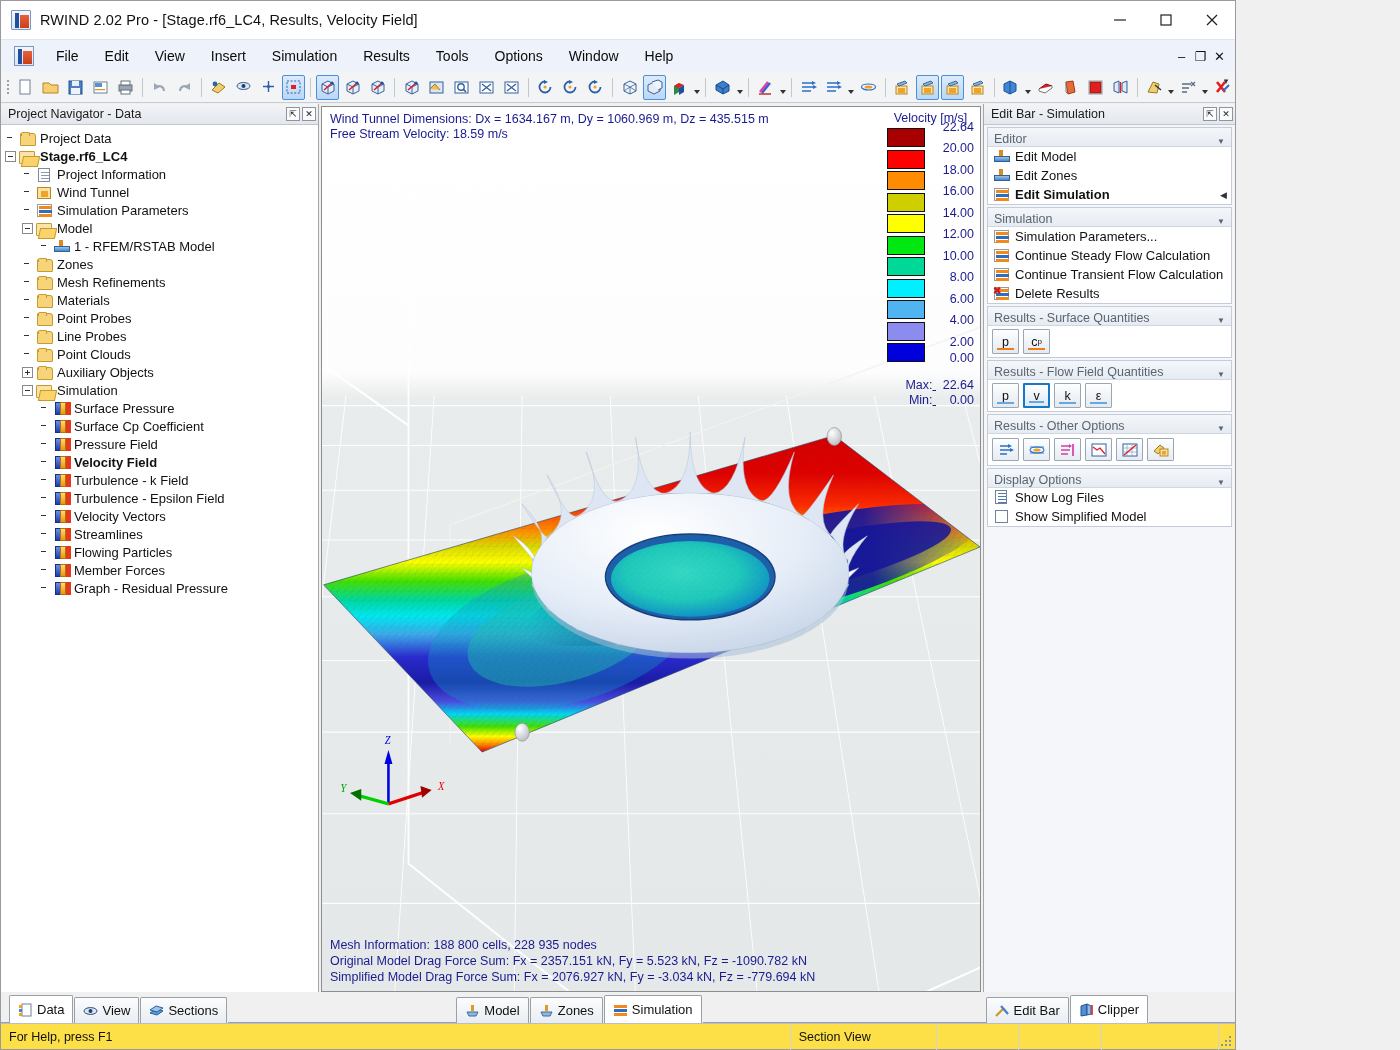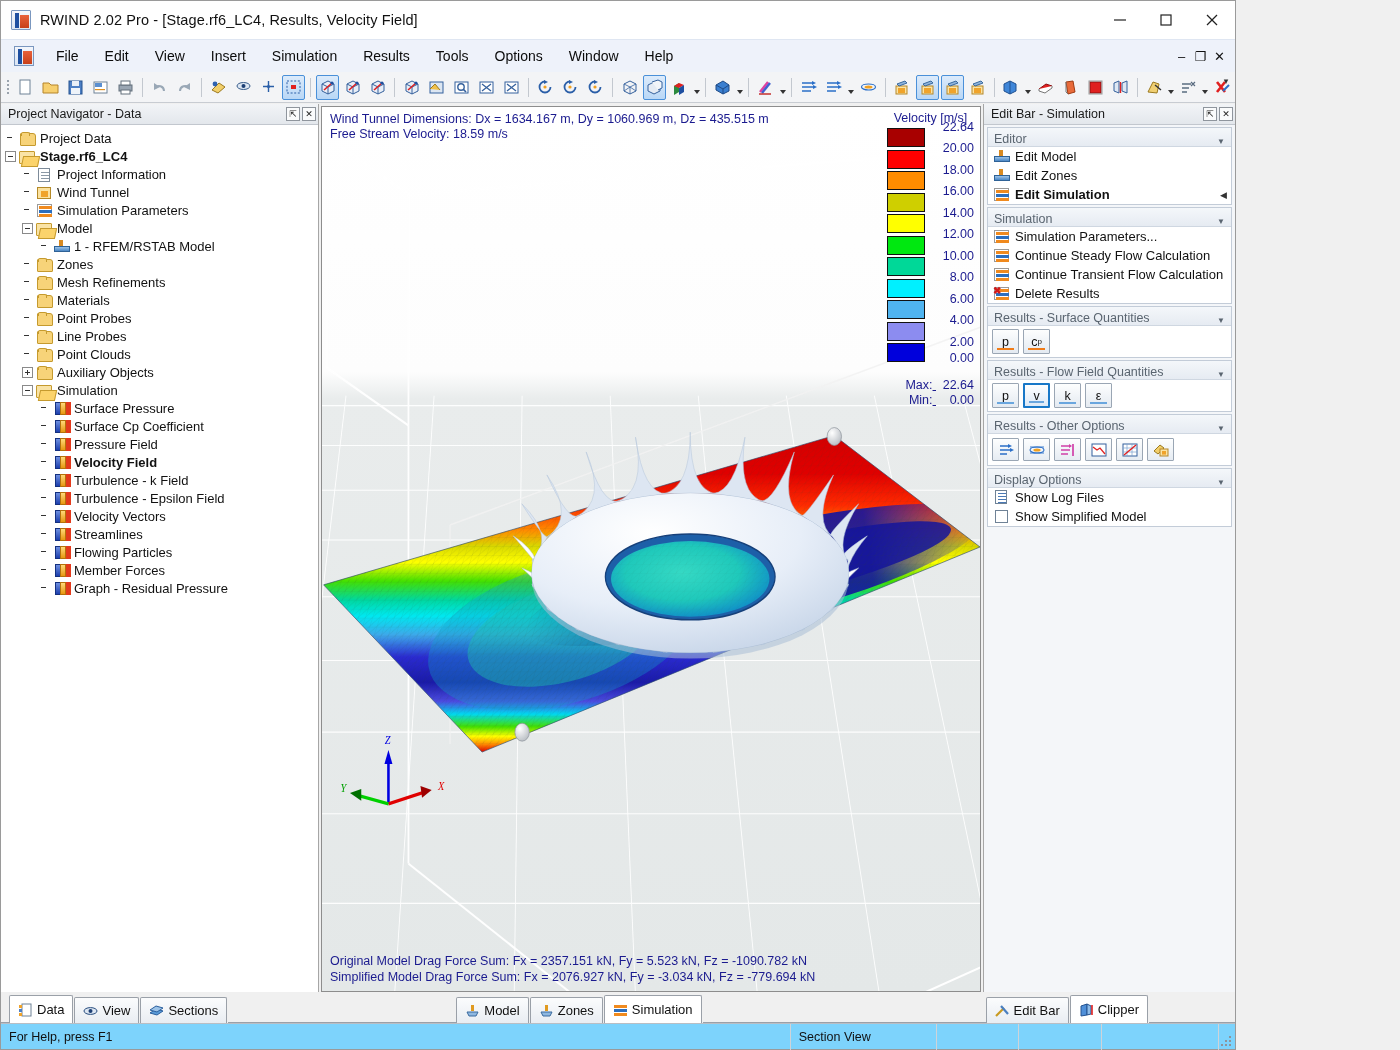--- a/index.html
+++ b/index.html
@@ -173,21 +173,21 @@
   .tabgrp { display:flex; align-items:flex-end; }
   .tab { height:26px; display:flex; align-items:center; padding:0 8px; font-size:13px;
          border:1px solid #9aa0a8; border-bottom:none; background:linear-gradient(#fbfcfd,#e9edf2);
          margin-right:1px; border-radius:2px 2px 0 0; color:#111; white-space:nowrap; }
   .tab.sel { background:#ffffff; height:28px; font-weight:normal; }
   .tab .ico { margin-right:4px; }
   .tabfill { flex:1; height:26px; border-bottom:1px solid #9aa0a8; }
   .tabgap { width:8px; height:26px; border-bottom:1px solid #9aa0a8; }
 
   
-  .status { position:absolute; left:0; right:0; bottom:0; height:26px; background:#7dd3fc;
+  .status { position:absolute; left:0; right:0; bottom:0; height:26px; background:#fde047;
             border-top:1px solid #b9bec4; display:flex; align-items:center; font-size:12.5px;
             color:#111; }
   .st-cell { height:26px; display:flex; align-items:center; padding:0 8px;
              border-right:1px solid #cfd3d8; }
   .st-grip { position:absolute; right:3px; bottom:2px; width:12px; height:12px; }
   .st-grip::before{content:"";position:absolute;right:1px;bottom:1px;width:2px;height:2px;
      background:#8d939a;box-shadow:-4px 0 0 #8d939a,-8px 0 0 #8d939a,0 -4px 0 #8d939a,-4px -4px 0 #8d939a,0 -8px 0 #8d939a;}
 </style>
 </head>
 <body>
@@ -940,20 +940,21 @@
             <text x="-60" y="-12" fill="#00a000" font-size="13" font-style="italic" font-family="Liberation Serif, serif">Y</text>
           </g>
         </svg>
 
         <div class="vp-overlay-tl">
           <div>Wind Tunnel Dimensions: Dx = 1634.167 m, Dy = 1060.969 m, Dz = 435.515 m</div>
           <div>Free Stream Velocity: 18.59 m/s</div>
         </div>
 
         <div class="vp-overlay-bl">
+          <div>Mesh Information: 188 800 cells, 228 935 nodes</div>
           <div>Original Model Drag Force Sum: Fx = 2357.151 kN, Fy = 5.523 kN, Fz = -1090.782 kN</div>
           <div>Simplified Model Drag Force Sum: Fx = 2076.927 kN, Fy = -3.034 kN, Fz = -779.694 kN</div>
         </div>
 
         <div class="legend">
           <div class="legend-title">Velocity [m/s]</div>
           <div id="legend-rows">
               <div class="lgrow">
                 <div class="lgsw" style="background: rgb(168, 0, 0);"></div>
                 <div class="lgval">22.64</div>

